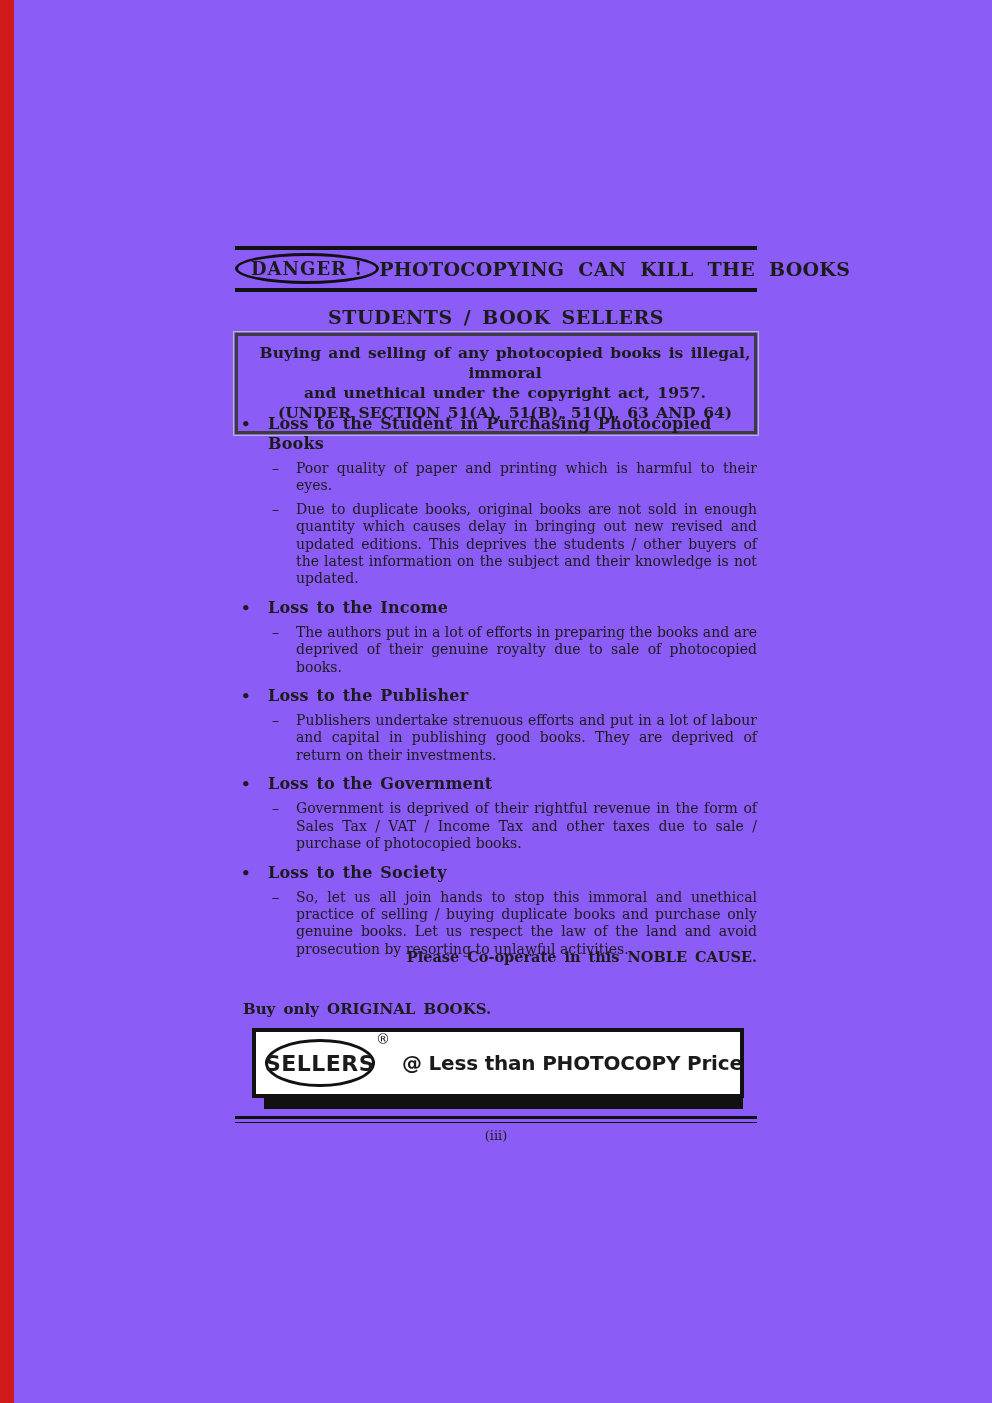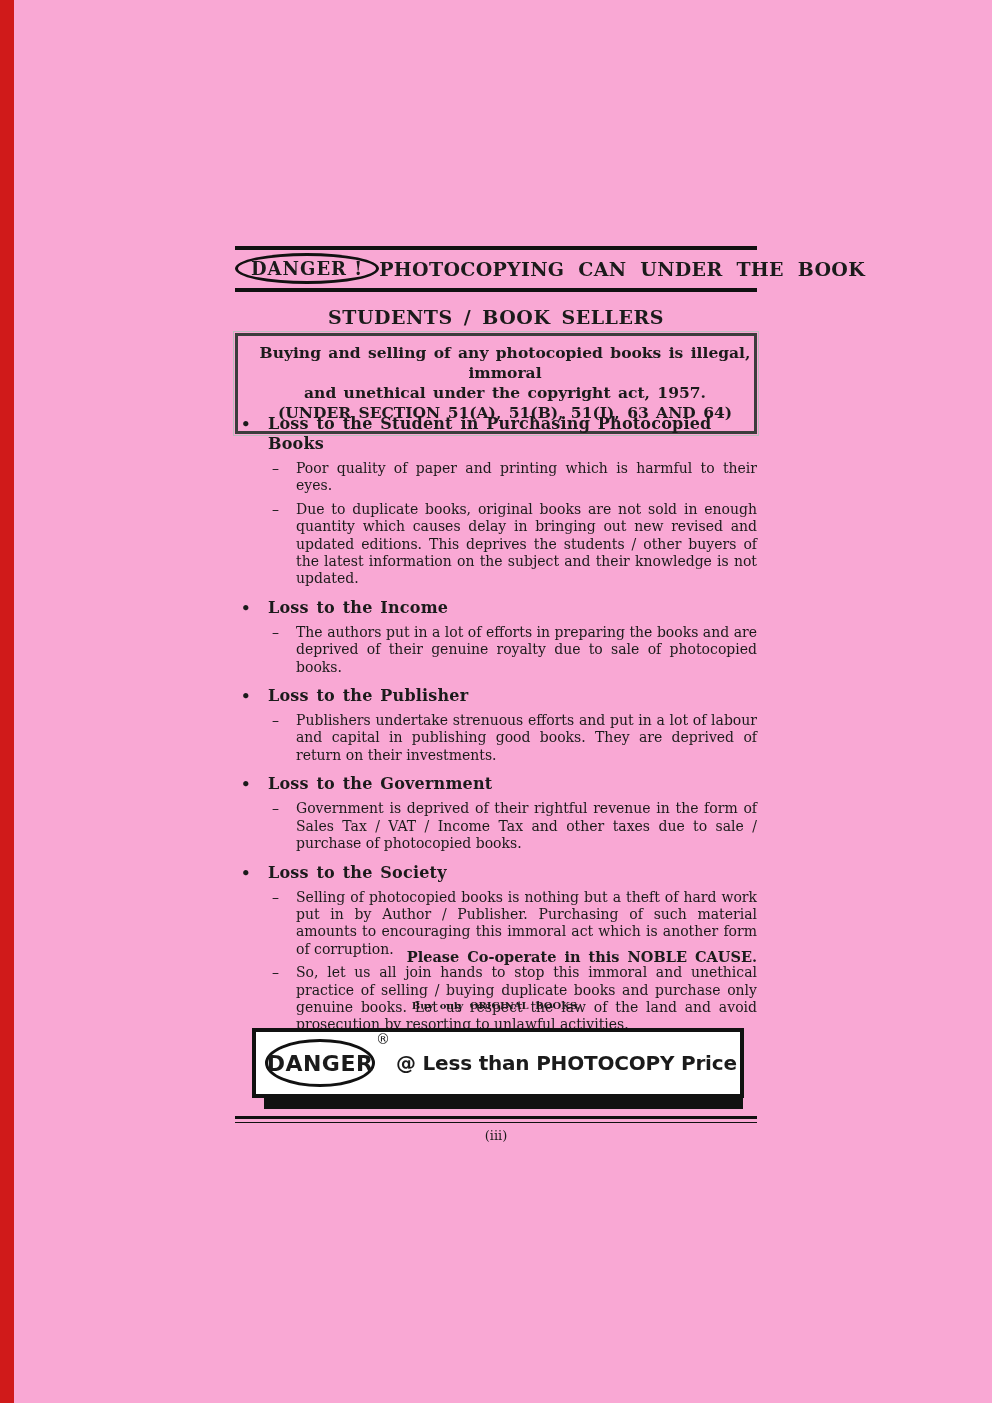--- a/index.html
+++ b/index.html
@@ -1,18 +1,18 @@
 <!DOCTYPE html>
 <html><head>
 <meta charset="utf-8">
 <style>
   html,body { margin:0; padding:0; }
   body { background:#ffffff; font-family:"DejaVu Serif", serif; }
   .page {
-    position:relative; width:992px; height:1403px; background:#f9a8d4;
+    position:relative; width:992px; height:1403px; background:#8b5cf6;
     overflow:hidden; color:#1b1b1b;
   }
   .edge-strip { position:absolute; left:0; top:0; width:14px; height:1403px; }
   .content { position:absolute; left:235px; top:0; width:522px; }
 
   
   .header-banner {
     position:absolute; top:246px; left:0; width:522px;
     border-top:4px solid #111; border-bottom:4px solid #111;
     padding:3px 0 4px 0; display:flex; align-items:center;
@@ -46,22 +46,22 @@
   .section:first-child { margin-top:0; }
   .sec-head { position:relative; padding-left:33px; font-weight:bold;
     font-size:16px; line-height:20px; word-spacing:2px; letter-spacing:0.2px; }
   .sec-bullet { position:absolute; left:6px; top:0; font-size:15px; }
   .dash-item { position:relative; padding-left:61px; margin-top:6px;
     font-size:14px; line-height:17.4px; text-align:justify; }
   .dash-glyph { position:absolute; left:37px; top:0; }
 
   .plea1 { position:absolute; top:948px; left:0; width:522px; text-align:right;
     font-weight:bold; font-size:14.5px; word-spacing:3px; }
-  .plea2 { position:absolute; top:1000px; left:0; width:522px; text-align:center;
-    font-weight:bold; font-size:10px; word-spacing:3px; }
+  .plea2 { position:absolute; top:1000px; left:8px; width:522px; text-align:left;
+    font-weight:bold; font-size:15px; word-spacing:3px; }
 
   
   .decode-box {
     position:absolute; top:1028px; left:17px; width:484px; height:62px;
     border:4px solid #111; box-sizing:content-box; background:#fff;
     display:flex; align-items:center; padding-left:0;
   }
   .decode-box::after {
     content:""; position:absolute; left:8px; right:-3px; bottom:-15px;
     height:12px; background:#111;
@@ -71,42 +71,42 @@
     display:flex; align-items:center; justify-content:center;
     width:104px; height:42px; border:3px solid #111; border-radius:50%;
     font-family:"DejaVu Sans", sans-serif; font-weight:bold; font-size:22px;
     letter-spacing:0.5px;
   }
   .registered-mark {
     position:absolute; top:-8px; right:-15px; font-size:14px;
     font-family:"DejaVu Sans", sans-serif;
   }
   .decode-tagline {
-    margin-left:21px; font-family:"DejaVu Sans", sans-serif; font-weight:bold;
+    margin-left:27px; font-family:"DejaVu Sans", sans-serif; font-weight:bold;
     font-size:20px; letter-spacing:-0.2px; white-space:nowrap;
   }
 
   .footer-rule {
     position:absolute; top:1116px; left:0; width:522px; height:3px;
     border-top:3px solid #111; border-bottom:1.5px solid #111;
   }
   .page-number { position:absolute; top:1128px; left:0; width:522px;
     text-align:center; font-size:13px; }
 </style>
 </head>
 <body>
 
 <div class="page">
   <div class="edge-strip" style="background-color: rgb(208, 26, 26);"></div>
 
   <div class="content">
 
     <div class="header-banner">
       <span class="danger-oval">DANGER !</span>
-      <span class="header-title">PHOTOCOPYING CAN UNDER THE BOOK</span>
+      <span class="header-title">PHOTOCOPYING CAN KILL THE BOOKS</span>
     </div>
 
     <div class="subheading">STUDENTS / BOOK SELLERS</div>
 
     <div class="notice-box">
       <div>Buying and selling of any photocopied books is illegal, immoral</div>
       <div>and unethical under the copyright act, 1957.</div>
       <div>(UNDER SECTION 51(A), 51(B), 51(I), 63 AND 64)</div>
     </div>
 
@@ -160,36 +160,35 @@
         </div>
       </div>
 
       <div class="section">
         <div class="sec-head">
           <span class="sec-bullet">•</span>
           <span>Loss to the Society</span>
         </div>
         <div class="dash-item">
           <span class="dash-glyph">–</span>
-          <span>Selling of photocopied books is nothing but a theft of hard work put in by Author / Publisher. Purchasing of such material amounts to encouraging this immoral act which is another form of corruption.</span>
         </div>
         <div class="dash-item">
           <span class="dash-glyph">–</span>
           <span>So, let us all join hands to stop this immoral and unethical practice of selling / buying duplicate books and purchase only genuine books. Let us respect the law of the land and avoid prosecution by resorting to unlawful activities.</span>
         </div>
       </div>
 
     </div>
 
     <div class="plea1">Please Co-operate in this NOBLE CAUSE.</div>
     <div class="plea2">Buy only ORIGINAL BOOKS.</div>
 
     <div class="decode-box">
       <span class="decode-logo-wrap">
-        <span class="decode-oval">DANGER</span>
+        <span class="decode-oval">SELLERS</span>
         <span class="registered-mark">®</span>
       </span>
       <span class="decode-tagline">@ Less than PHOTOCOPY Price</span>
     </div>
 
     <div class="footer-rule"></div>
     <div class="page-number">(iii)</div>
 
   </div>
 </div>

